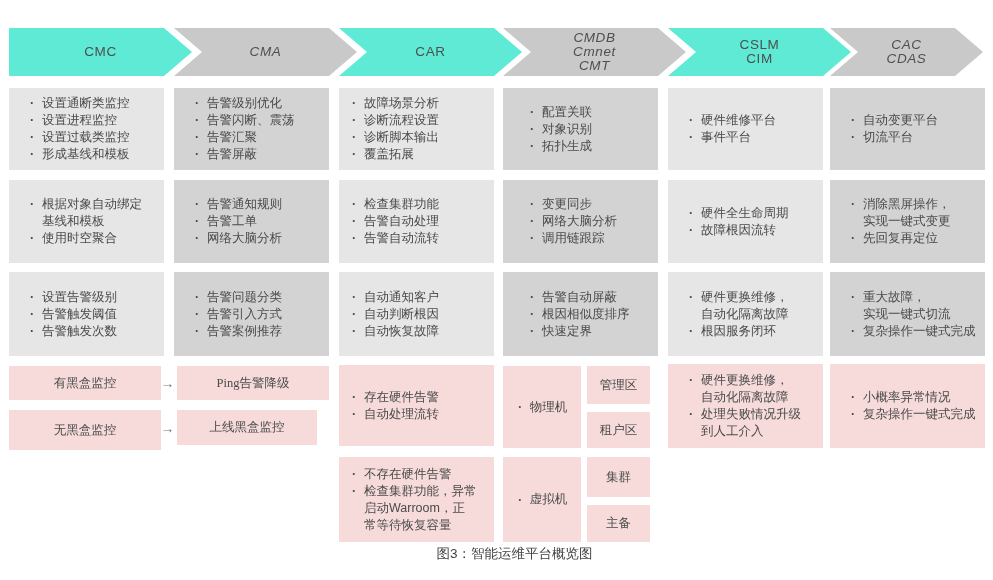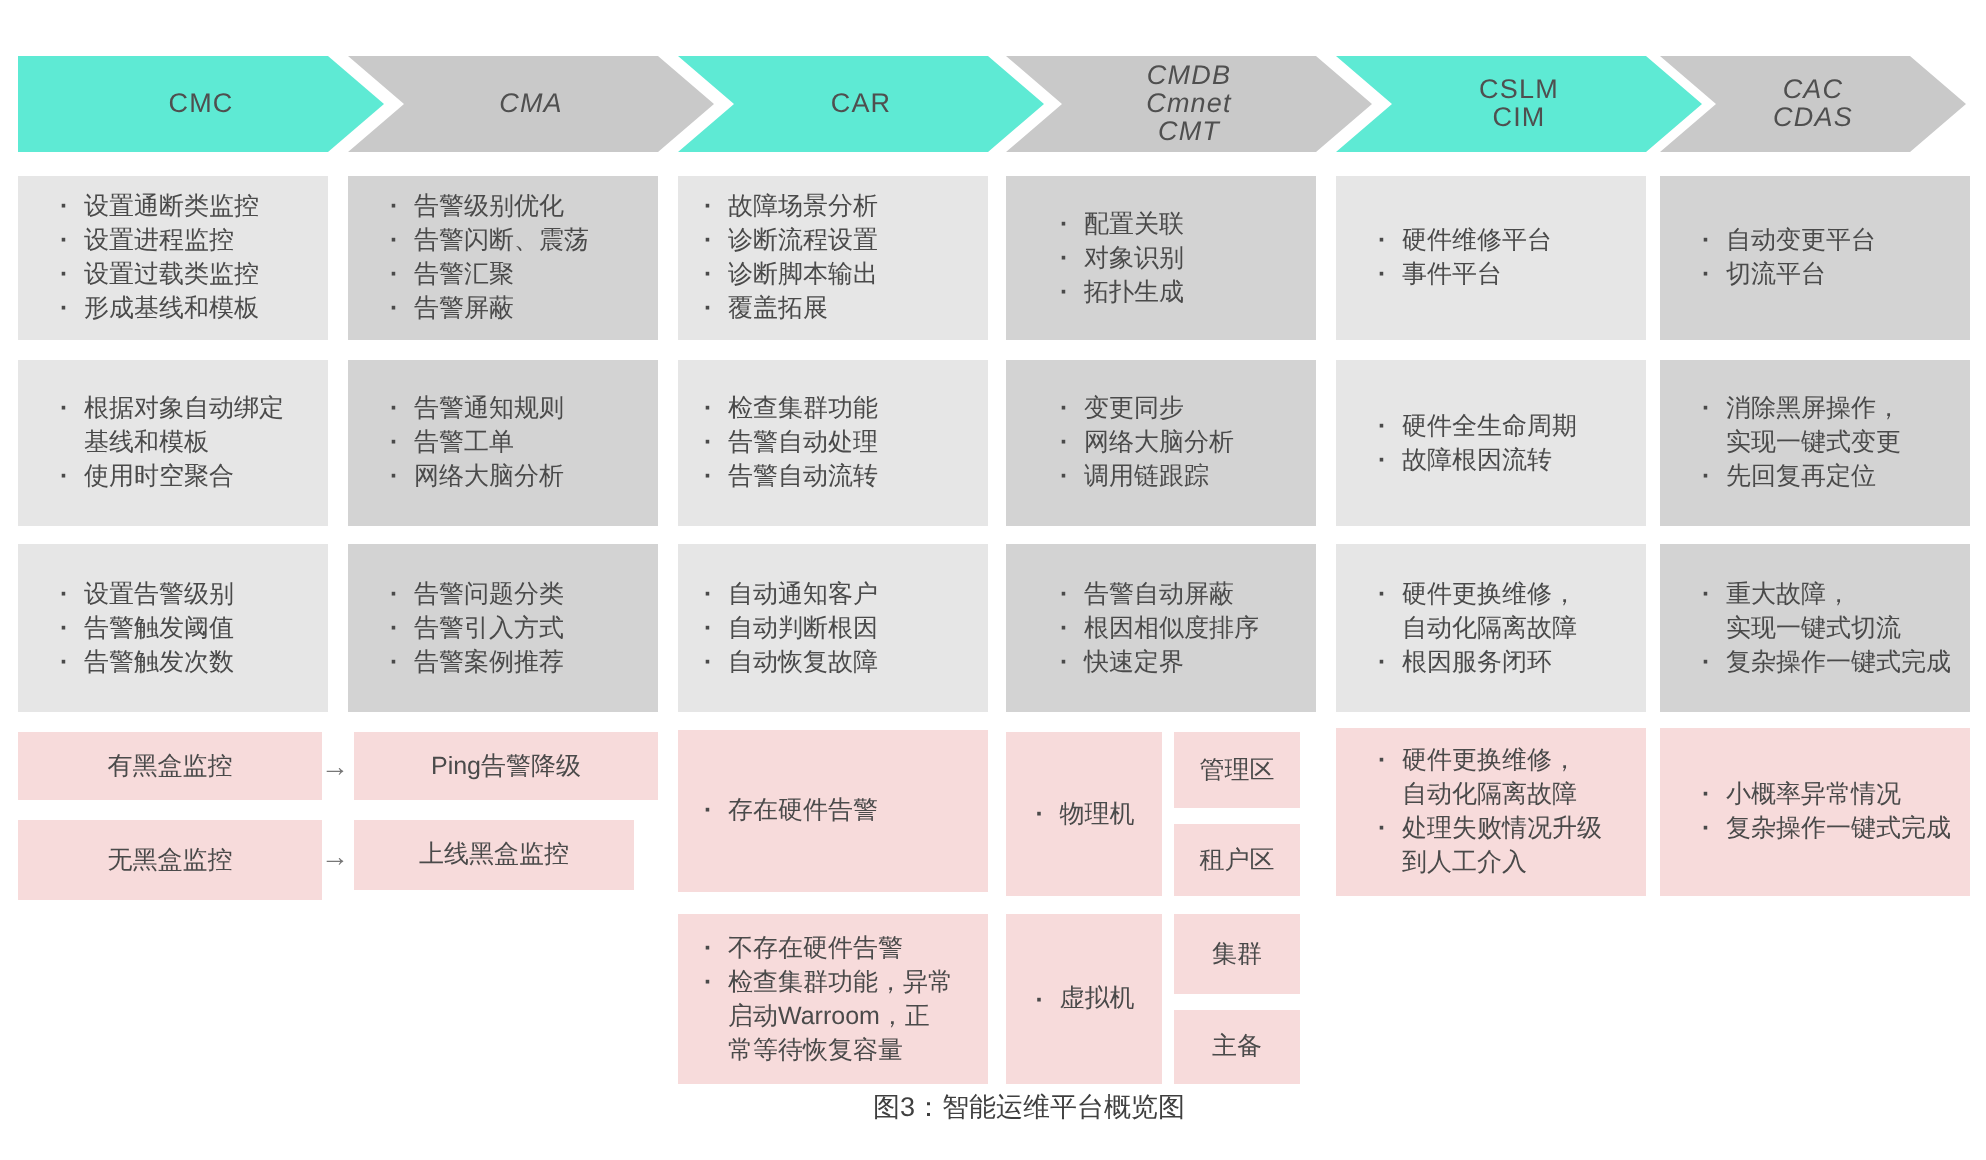--- a/index.html
+++ b/index.html
@@ -34,21 +34,21 @@
   .r0{top:88px;height:82px}.r1{top:180px;height:83px}.r2{top:272px;height:84px}
   .padA{padding:8px 6px 8px 20px}.padB{padding:8px 6px 8px 12px}.padC{padding:8px 6px 8px 26px}
   .blist{list-style:none;margin:0;padding:0;}
   .blist li{position:relative;padding-left:13px;line-height:17px;}
   .blist li::before{content:"·";position:absolute;left:1px;top:0;font-weight:bold;color:#4a4a4a;}
   .line{display:block}
   
   .tag{
     position:absolute;box-sizing:border-box;background:#f7dbdb;
     display:flex;align-items:center;justify-content:center;
-    font-size:12.5px;text-align:center;
+    font-size:12.5px;text-align:center;font-family:Liberation Serif, serif;
   }
   .flowArrow{
     position:absolute;display:flex;align-items:center;justify-content:center;
     width:19px;color:#777777;font-size:14px;
   }
   .bulletTag{position:relative;padding-left:13px;}
   .bulletTag::before{content:"·";position:absolute;left:1px;top:50%;transform:translateY(-50%);font-weight:bold;}
   
   .caption{
     position:absolute;left:0;right:0;top:545px;text-align:center;
@@ -345,20 +345,23 @@
   </div>
   <div class="tag" style="left:177px;top:410px;width:140px;height:35px">
     <span>上线黑盒监控</span>
   </div>
 
   <div class="box pink c2 padB" style="top:365px;height:81px">
     <ul class="blist">
       <li>
           <span class="line">存在硬件告警</span>
         </li>
+      <li>
+          <span class="line">自动处理流转</span>
+        </li>
     </ul>
   </div>
   <div class="box pink c2 padB" style="top:457px;height:85px">
     <ul class="blist">
       <li>
           <span class="line">不存在硬件告警</span>
         </li>
       <li>
         <span class="line">检查集群功能，异常</span>
         <span class="line">启动Warroom，正</span>

